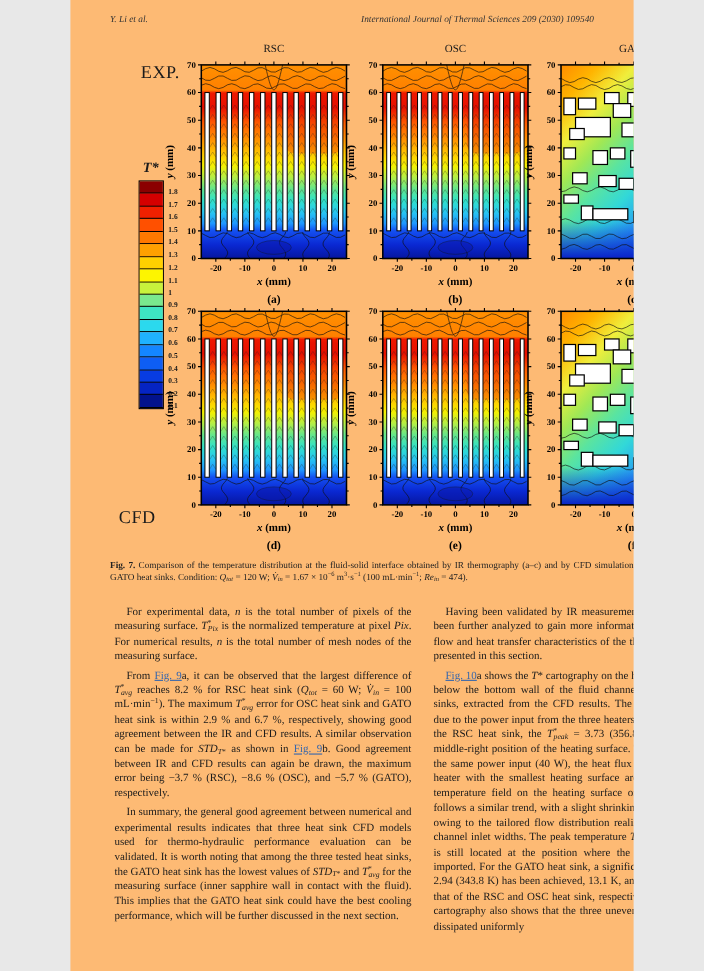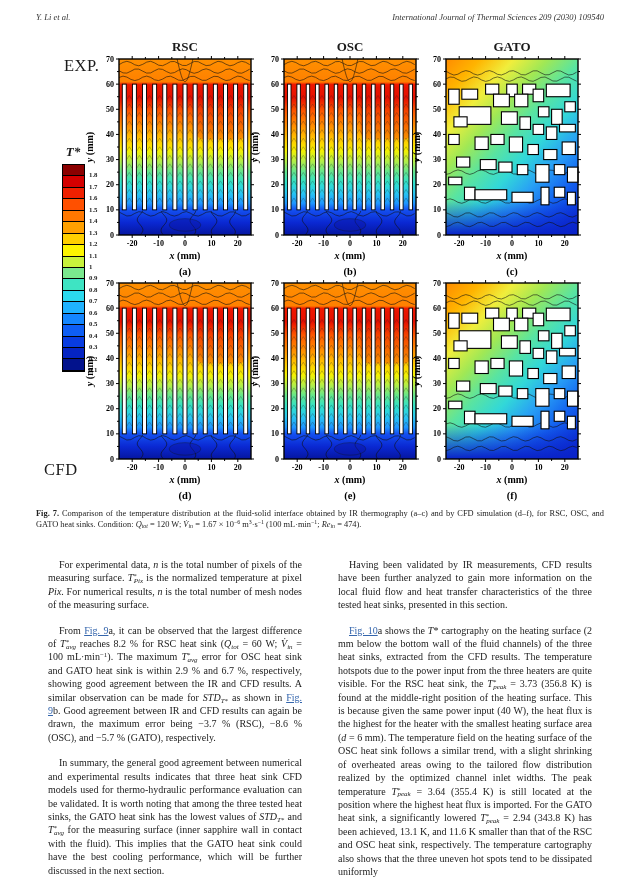--- a/index.html
+++ b/index.html
@@ -1,23 +1,23 @@
 <!DOCTYPE html>
 <html><head>
 <meta charset="utf-8">
 <style>
   html,body{margin:0;padding:0;background:#e8e8e8;}
-  .page{position:relative;width:640px;height:883px;background:#ffffff;margin:0 auto;
+  .page{position:relative;width:512px;height:883px;background:#fdba74;margin:0 auto;
         font-family:"Liberation Serif",serif;color:#1b1b1b;overflow:hidden;}
   
   .header{position:absolute;left:36px;right:36px;top:12px;display:flex;justify-content:space-between;
           font-size:8.5px;font-style:italic;color:#333;}
   
   .figure{position:absolute;left:0;top:0;width:640px;height:540px;}
-  .col-title{position:absolute;top:39px;width:80px;text-align:center;font-weight:bold;font-size:13px;}
+  .col-title{position:absolute;top:39px;width:80px;text-align:center;font-weight:normal;font-size:10px;}
   .row-label{position:absolute;font-weight:normal;font-size:16.5px;letter-spacing:0.5px;}
   .cb-title{position:absolute;left:56px;top:144px;width:34px;text-align:center;
             font-weight:bold;font-style:italic;font-size:13px;}
   .colorbar{position:absolute;left:62px;top:164px;width:21px;height:206px;border:1px solid #000;
             display:flex;flex-direction:column;}
   .cb-cell{flex:1;border-bottom:1px solid #000;}
   .cb-cell:last-child{border-bottom:none;}
   .cb-label{position:absolute;left:26px;font-size:6.8px;font-weight:bold;line-height:1;}
   .subplot{position:absolute;}
   .subplot svg{display:block;}
@@ -25,21 +25,21 @@
   .tick{font-size:8px;font-weight:bold;}
   .axlabel{font-size:10px;font-weight:bold;}
   .sublabel{font-size:10.5px;font-weight:bold;}
   
   .caption{position:absolute;left:36px;top:508px;width:568px;font-size:8.4px;line-height:11px;
            text-align:justify;color:#222;}
   
   .body{position:absolute;left:36px;top:546px;width:568px;display:flex;gap:12px;
         font-size:10px;line-height:13.4px;text-align:justify;}
   .col{width:278px;}
-  .para{margin:12px;text-indent:11px;}
+  .para{margin:4px;text-indent:11px;}
   .heading{margin:0 0 9px 0;font-size:10px;font-weight:bold;text-indent:0;}
   sup,sub{font-size:70%;line-height:0;}
   sup{vertical-align:0.5em;}
   sub{vertical-align:-0.25em;}
   .tuck{margin-left:-0.45em;}
   .lnk{color:#3566ad;text-decoration:underline;}
   .pagenum{position:absolute;left:0;top:856px;width:640px;text-align:center;font-size:8.5px;color:#222;}
 </style>
 </head>
 <body>

